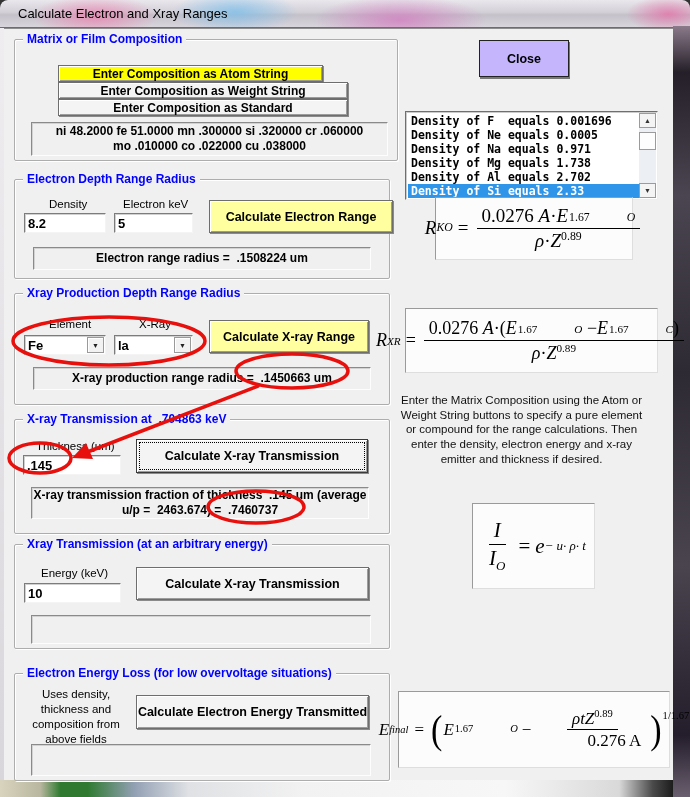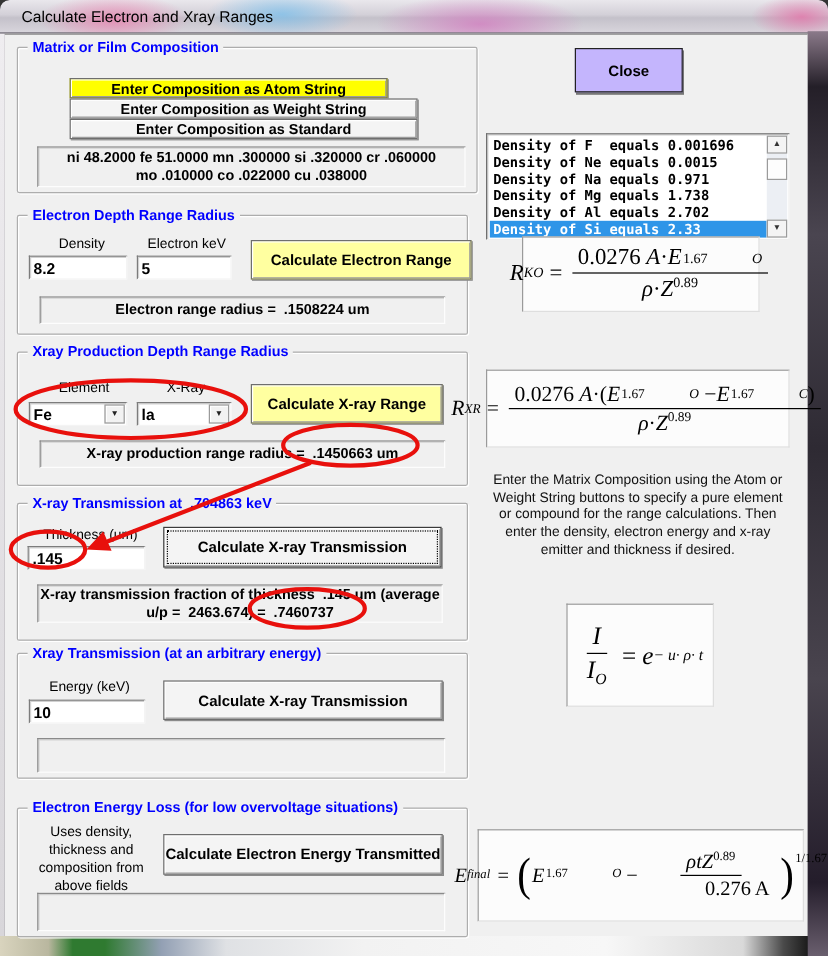--- a/index.html
+++ b/index.html
@@ -137,21 +137,21 @@
       </div>
     </div>
 
     <div class="btn3d btn-close btn-big" style="left:475px; top:11px; width:90px; height:37px;">
       <span>Close</span>
     </div>
 
     <div class="listbox" style="left:401px; top:62px; width:253px; height:89px;margin-top:20px;">
       <div class="list-rows">
         <div class="list-row">Density of F  equals 0.001696</div>
-        <div class="list-row">Density of Ne equals 0.0015</div>
+        <div class="list-row">Density of Ne equals 0.0005</div>
         <div class="list-row">Density of Na equals 0.971</div>
         <div class="list-row">Density of Mg equals 1.738</div>
         <div class="list-row">Density of Al equals 2.702</div>
         <div class="list-row selected">Density of Si equals 2.33</div>
       </div>
       <div class="vscroll">
         <div class="sbtn" style="top:0;">
             <span>▲</span>
           </div>
         <div class="sthumb" style="top:19px; height:18px;"></div>
@@ -225,21 +225,21 @@
                 <span class="ssub">O</span>
               </span>&nbsp;<span class="up">−</span><i>E</i><span class="scripts">
                 <span class="ssup">1.67</span>
                 <span class="ssub">C</span>
               </span><span class="up">)</span></span>
           <span class="den"><i>ρ</i><span class="up">·</span><i>Z</i><sup class="m">0.89</sup></span>
         </span>
       </span>
     </div>
 
-    <div class="instructions" style="left:401px; top:364px; width:253px;">Enter the Matrix Composition using the Atom or Weight String buttons to specify a pure element or compound for the range calculations. Then enter the density, electron energy and x-ray emitter and thickness if desired.</div>
+    <div class="instructions" style="left:391px; top:364px; width:253px;">Enter the Matrix Composition using the Atom or Weight String buttons to specify a pure element or compound for the range calculations. Then enter the density, electron energy and x-ray emitter and thickness if desired.</div>
 
     <div class="group" style="left:10px; top:390px; width:376px; height:115px;">
       <span class="group-title">X-ray Transmission at  .704863 keV</span>
       <span class="lbl" style="left:21px; top:20px;">Thickness (um)</span>
       <input class="field sunken" style="left: 8px; top: 35px; width: 98px; height: 20px;" readonly="" value=".145">
       <div class="btn3d btn-big btn-dotted" style="left:121px; top:19px; width:232px; height:34px;">
         <span>Calculate X-ray Transmission</span>
       </div>
       <div class="resultbox" style="left:16px; top:67px; width:338px; height:32px;">
         <div class="pre">X-ray transmission fraction of thickness  .145 um (average</div>

